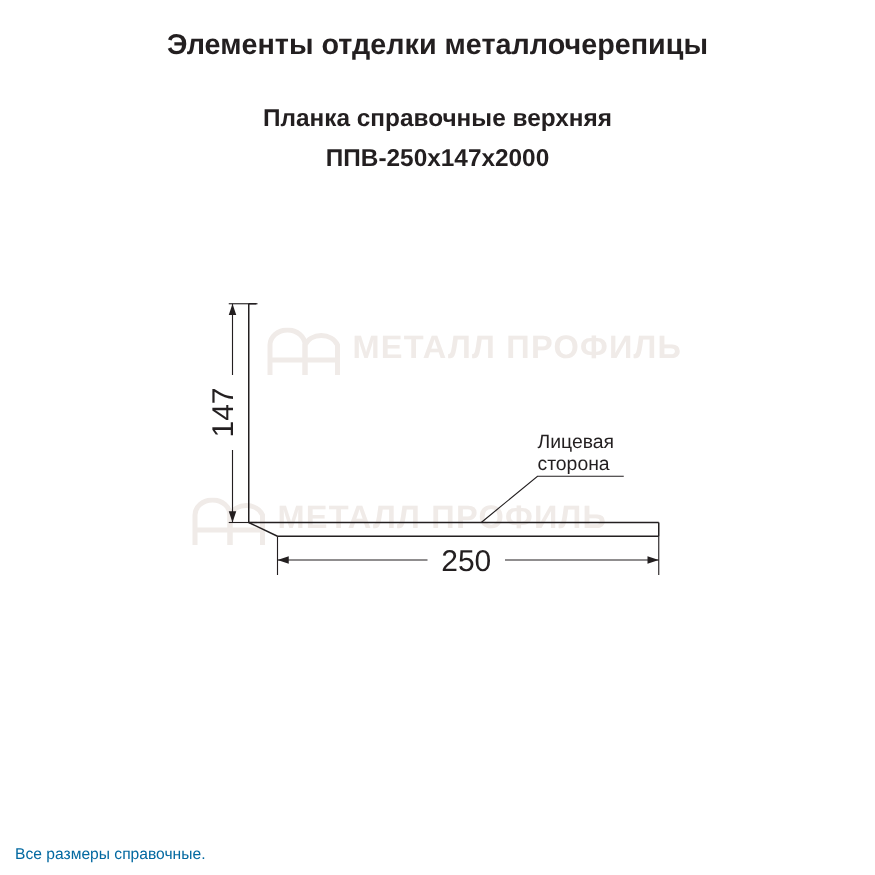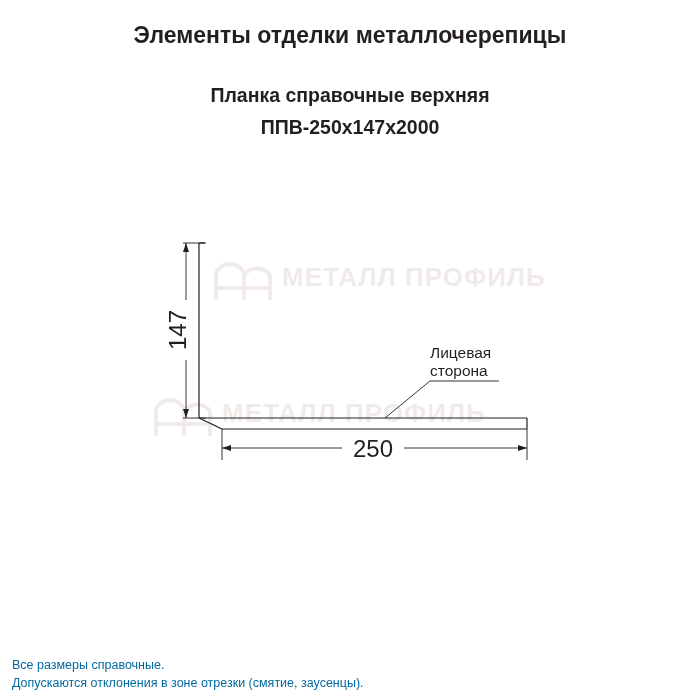--- a/index.html
+++ b/index.html
@@ -177,16 +177,15 @@
 
     <g stroke="#231f20" stroke-width="0.9" fill="none">
       <path d="M385 418 L430 381 L499 381"></path>
     </g>
     <text class="label-text" x="430" y="358">Лицевая</text>
     <text class="label-text" x="430" y="376">сторона</text>
   </svg>
 
   <div class="footnotes">
     <div>Все размеры справочные.</div>
-    <div>Допускаются отклонения в зоне отрезки (смятие, заусенцы).</div>
   </div>
 
 </div>
 
 </body></html>

